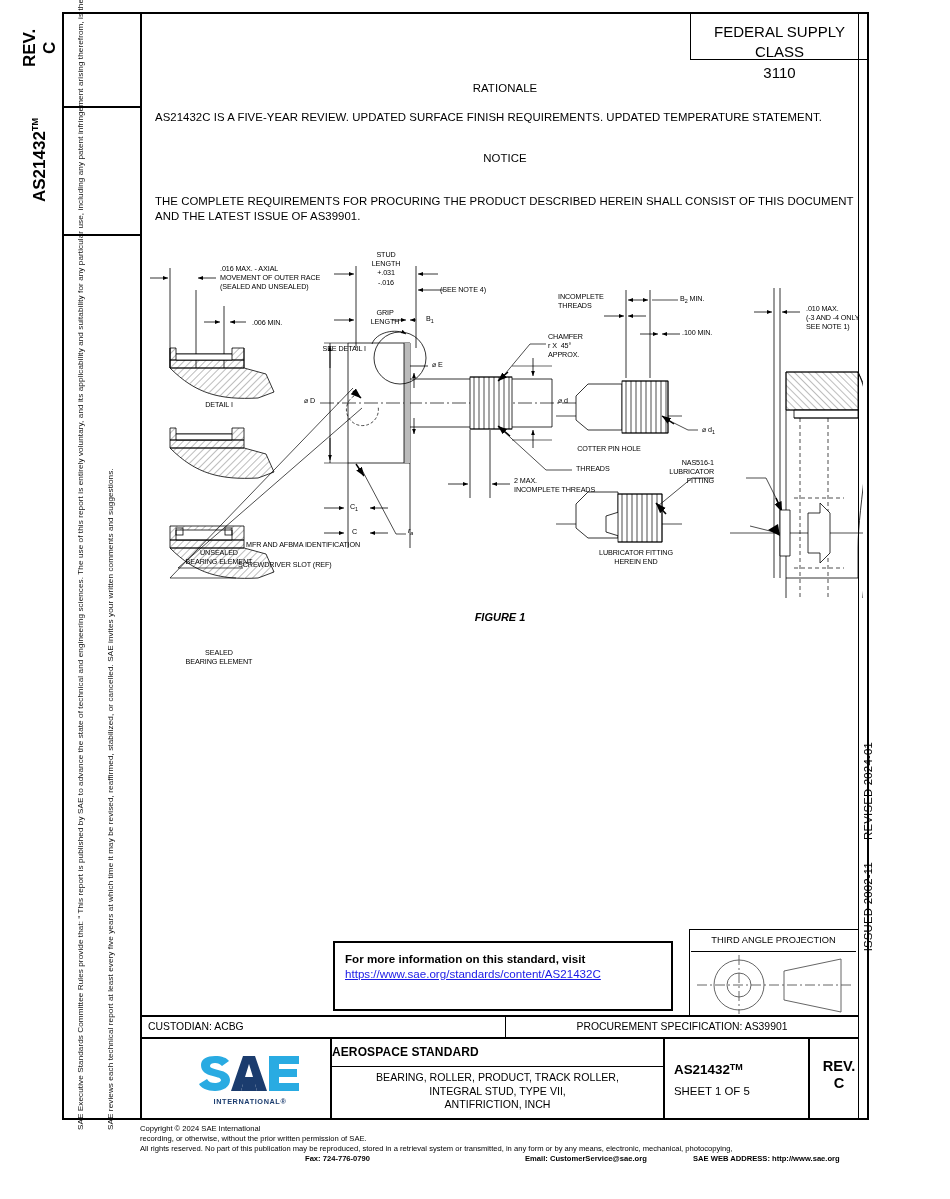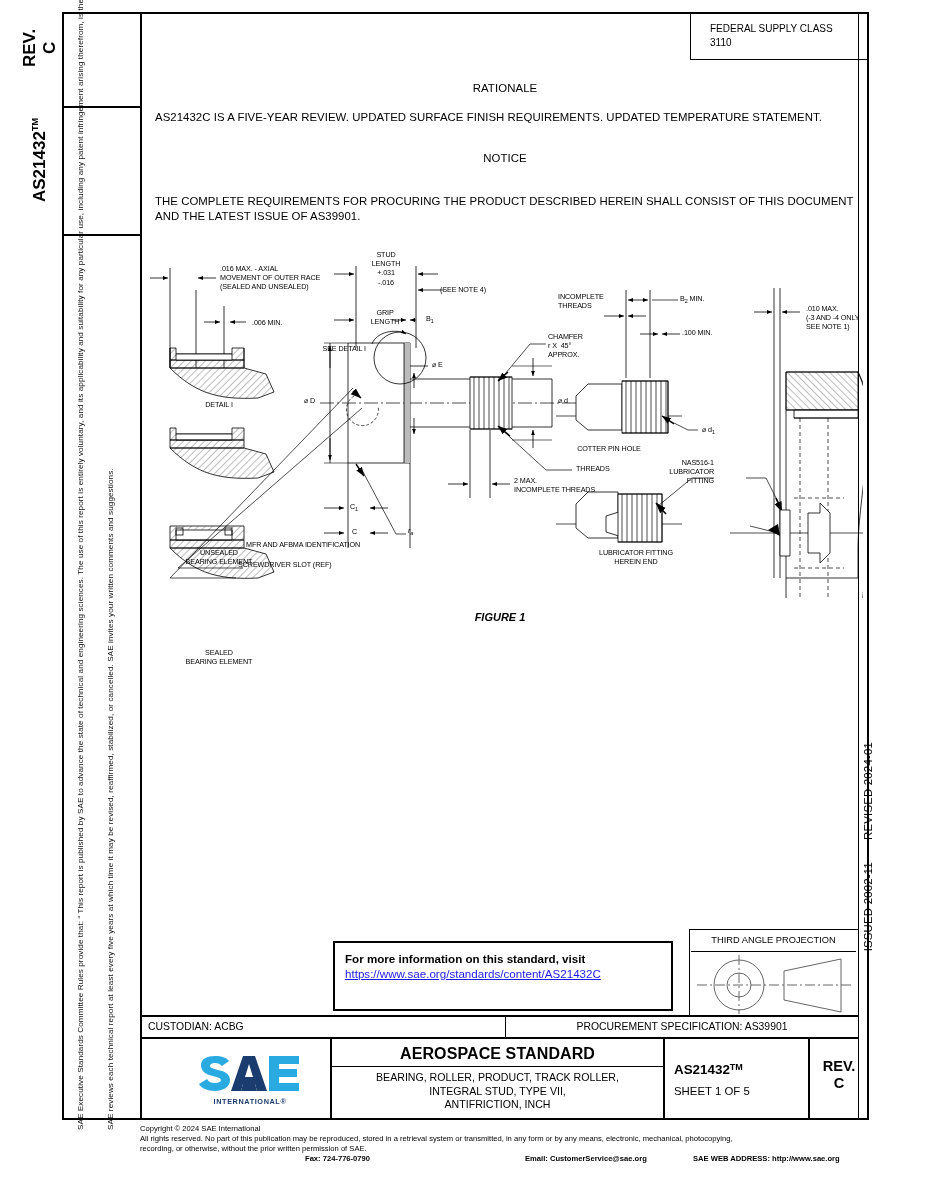--- a/index.html
+++ b/index.html
@@ -19,21 +19,21 @@
          letter-spacing:.1px;white-space:nowrap;}
 
   
   .revbox{font-weight:bold;font-size:17px;line-height:1.15;text-align:center;
           writing-mode:vertical-rl;transform:rotate(180deg);}
   .numbox{font-weight:bold;font-size:17px;text-align:center;
           writing-mode:vertical-rl;transform:rotate(180deg);white-space:nowrap;}
   .tm{font-size:9px;vertical-align:top;}
 
   
-  .fsc{font-size:10px;line-height:1.35;text-align:left;margin-left:20px;}
+  .fsc{font-size:15px;line-height:1.35;text-align:center;}
 
   
   .hd{font-size:11.4px;text-align:center;letter-spacing:.1px;}
   .pp{font-size:11.4px;line-height:1.33;letter-spacing:.05px;}
 
   
   .figlbl{font-size:11px;font-weight:bold;font-style:italic;text-align:center;}
   .dimtxt{font-size:7.2px;font-family:"Liberation Sans",sans-serif;line-height:1.28;
           letter-spacing:-.1px;white-space:pre;}
   .dimtxt.c{text-align:center;}
@@ -45,21 +45,21 @@
   .infobox{border:2px solid #000;background:#fff;box-sizing:border-box;
            box-shadow:0 0 0 1px #fff inset;}
   .infobox .l1{font-size:11.6px;font-weight:bold;}
   .infobox .l2{font-size:11.6px;color:#1a1ae6;text-decoration:underline;}
 
   .tap{font-size:9.3px;text-align:center;}
 
   .cust{font-size:10.4px;}
   .proc{font-size:10.4px;text-align:center;}
 
-  .astitle{font-size:16px;font-weight:bold;text-align:center;letter-spacing:.1px;}
+  .astitle{font-size:12px;font-weight:bold;letter-spacing:.1px;}
   .assub{font-size:10.6px;text-align:center;line-height:1.28;}
   .docno{font-size:13.4px;font-weight:bold;text-align:right;}
   .sheet{font-size:11.4px;}
   .revttl{font-size:14.6px;font-weight:bold;text-align:center;line-height:1.18;}
 
   .foot{font-size:7.6px;line-height:1.33;}
   .foot b{font-weight:bold;}
 
   
   .saelogo{position:absolute;}
@@ -449,22 +449,22 @@
   </div>
   <div class="sheet" style="position:absolute;left:674px;top:1085px;">SHEET 1 OF 5</div>
 
   <div class="revttl" style="position:absolute;left:810px;top:1058px;width:58px;">
     <span>REV.</span><br>
     <span>C</span>
   </div>
 
   <div class="foot" style="position:absolute;left:140px;top:1124px;width:740px;">
     <div>Copyright © 2024 SAE International</div>
+    <div>recording, or otherwise, without the prior written permission of SAE.</div>
     <div>All rights reserved. No part of this publication may be reproduced, stored in a retrieval system or transmitted, in any form or by any means, electronic, mechanical, photocopying,</div>
-    <div>recording, or otherwise, without the prior written permission of SAE.</div>
     <div style="position:relative;height:11px;">
       <b style="position:absolute;left:165px;top:0;">Fax: 724-776-0790</b>
       <b style="position:absolute;left:385px;top:0;">Email: CustomerService@sae.org</b>
       <b style="position:absolute;left:553px;top:0;">SAE WEB ADDRESS: http://www.sae.org</b>
     </div>
   </div>
 
 </div>
 
 </body></html>

